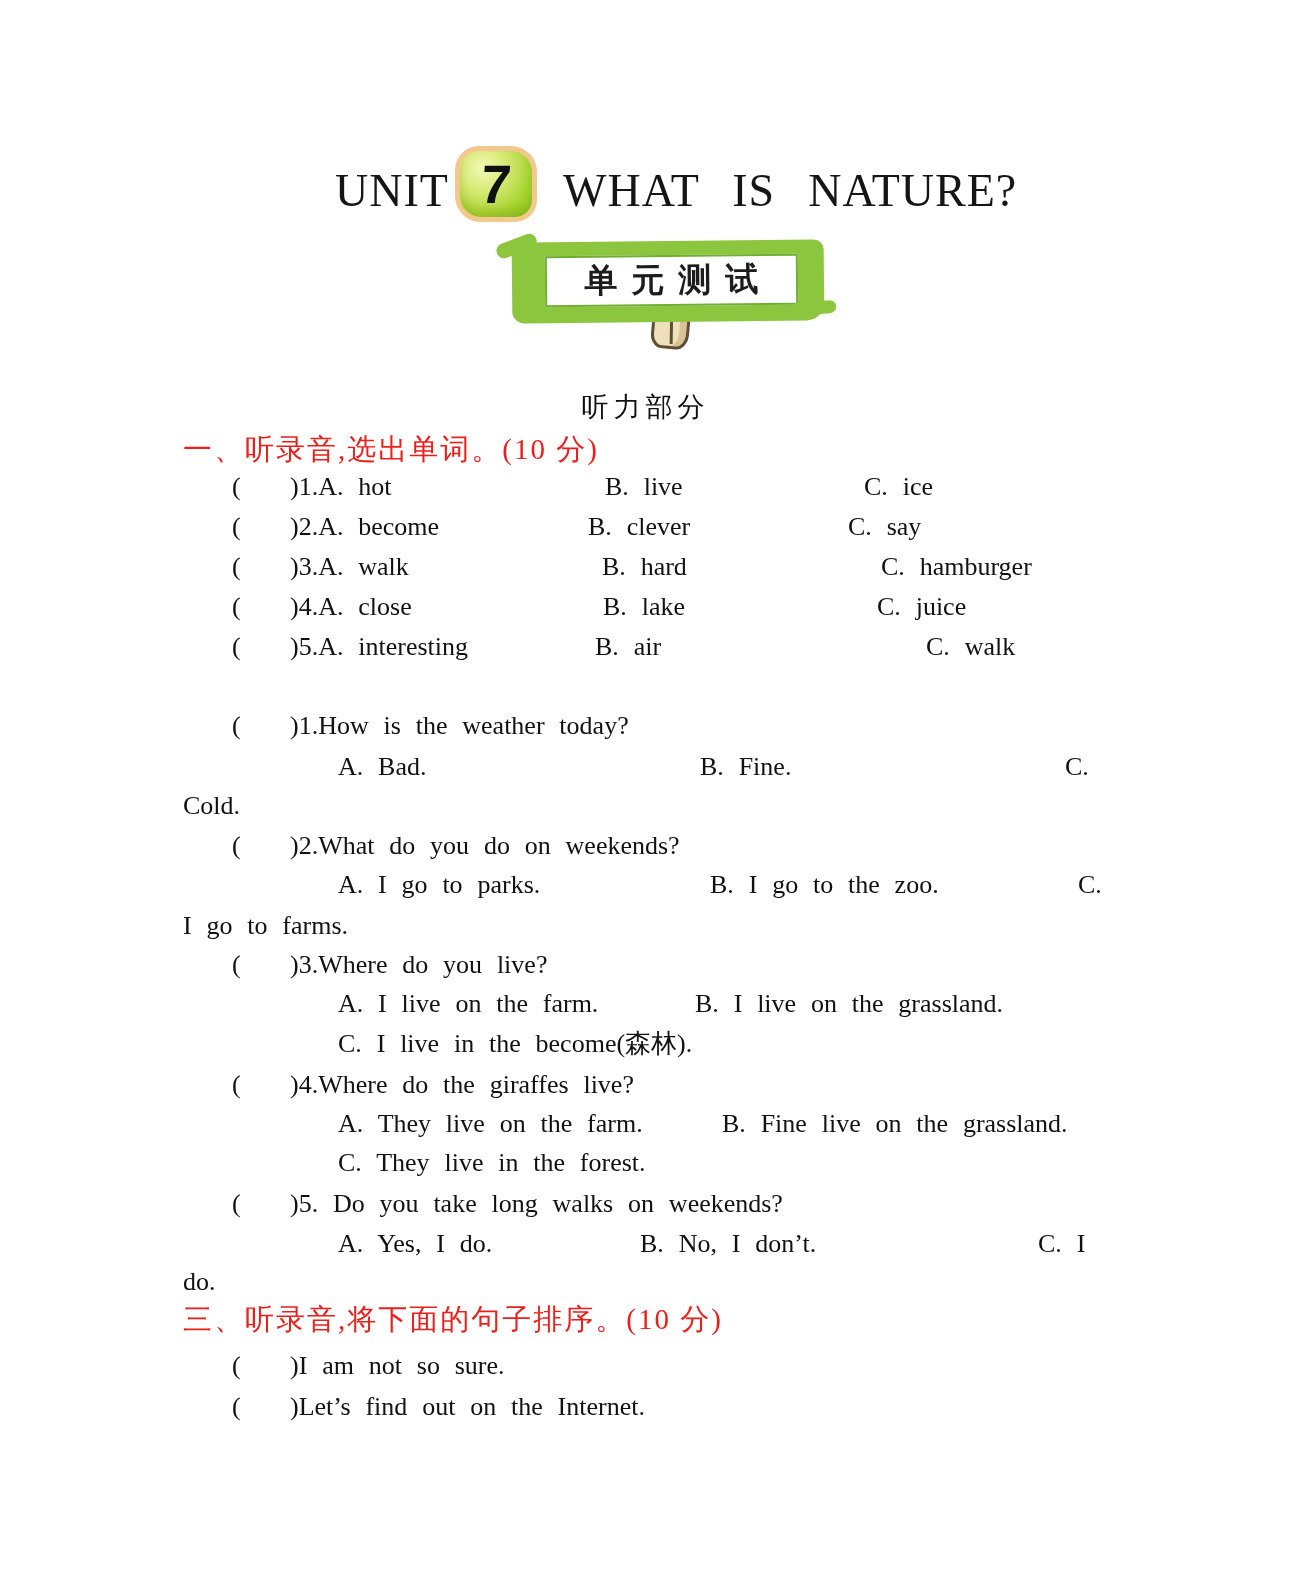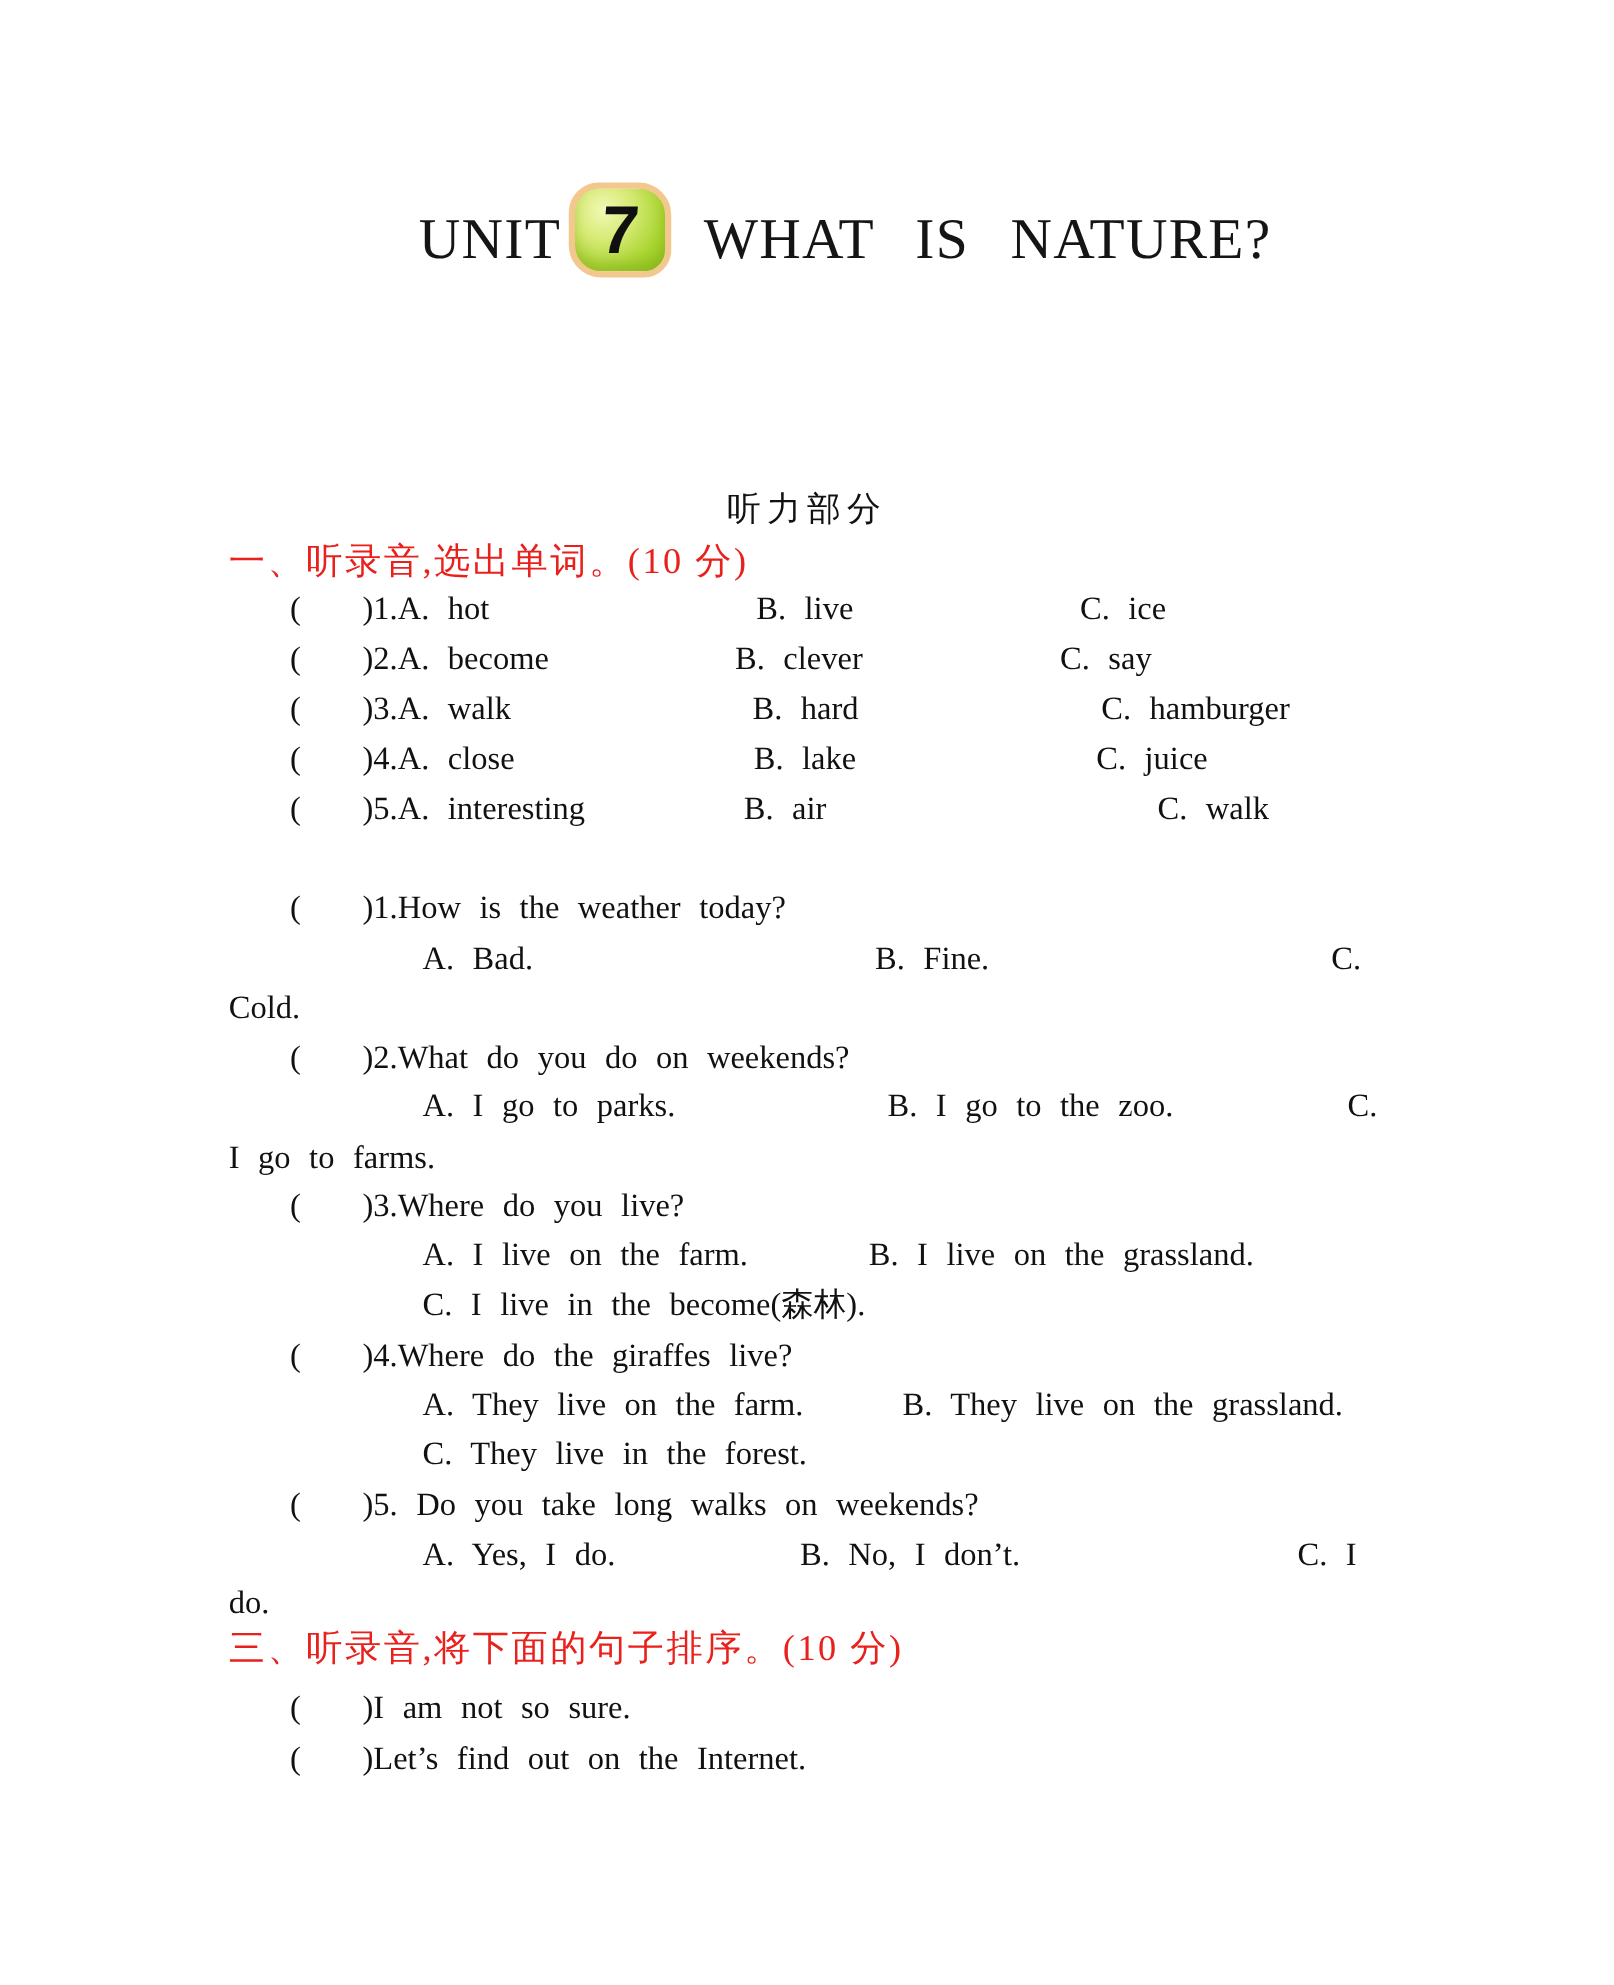--- a/index.html
+++ b/index.html
@@ -45,20 +45,28 @@
 <body>
 
 <div class="page">
 
   <span class="ln t-unit" style="left:335px;top:164px">UNIT</span>
   <div class="badge">
     <span class="badge-num">7</span>
   </div>
   <span class="ln t-main" style="left:563px;top:164px">WHAT IS NATURE?</span>
 
+  <div class="banner">
+    <div class="stake"></div>
+    <div class="banner-frame">
+      <div class="banner-inner">
+        <span class="banner-text">单元测试</span>
+      </div>
+    </div>
+  </div>
 
 
   <div class="ln center-line part" style="top:391px">听力部分</div>
 
   <div class="ln red" style="left:183px;top:433px">一、听录音,选出单词。(10 分)</div>
 
   <span class="ln" style="left:232px;top:471px">(</span>
   <span class="ln" style="left:290px;top:471px">)1.A. hot</span>
   <span class="ln" style="left:605px;top:471px">B. live</span>
   <span class="ln" style="left:864px;top:471px">C. ice</span>
@@ -100,21 +108,21 @@
 
   <span class="ln" style="left:232px;top:949px">(</span>
   <span class="ln" style="left:290px;top:949px">)3.Where do you live?</span>
   <span class="ln" style="left:338px;top:988px">A. I live on the farm.</span>
   <span class="ln" style="left:695px;top:988px">B. I live on the grassland.</span>
   <span class="ln" style="left:338px;top:1028px">C. I live in the become(森林).</span>
 
   <span class="ln" style="left:232px;top:1069px">(</span>
   <span class="ln" style="left:290px;top:1069px">)4.Where do the giraffes live?</span>
   <span class="ln" style="left:338px;top:1108px">A. They live on the farm.</span>
-  <span class="ln" style="left:722px;top:1108px">B. They live on the grassland.</span>
+  <span class="ln" style="left:722px;top:1108px">B. Fine live on the grassland.</span>
   <span class="ln" style="left:338px;top:1147px">C. They live in the forest.</span>
 
   <span class="ln" style="left:232px;top:1188px">(</span>
   <span class="ln" style="left:290px;top:1188px">)5. Do you take long walks on weekends?</span>
   <span class="ln" style="left:338px;top:1228px">A. Yes, I do.</span>
   <span class="ln" style="left:640px;top:1228px">B. No, I don’t.</span>
   <span class="ln" style="left:1038px;top:1228px">C. I</span>
   <span class="ln" style="left:183px;top:1266px">do.</span>
 
   <div class="ln red" style="left:183px;top:1303px">三、听录音,将下面的句子排序。(10 分)</div>

